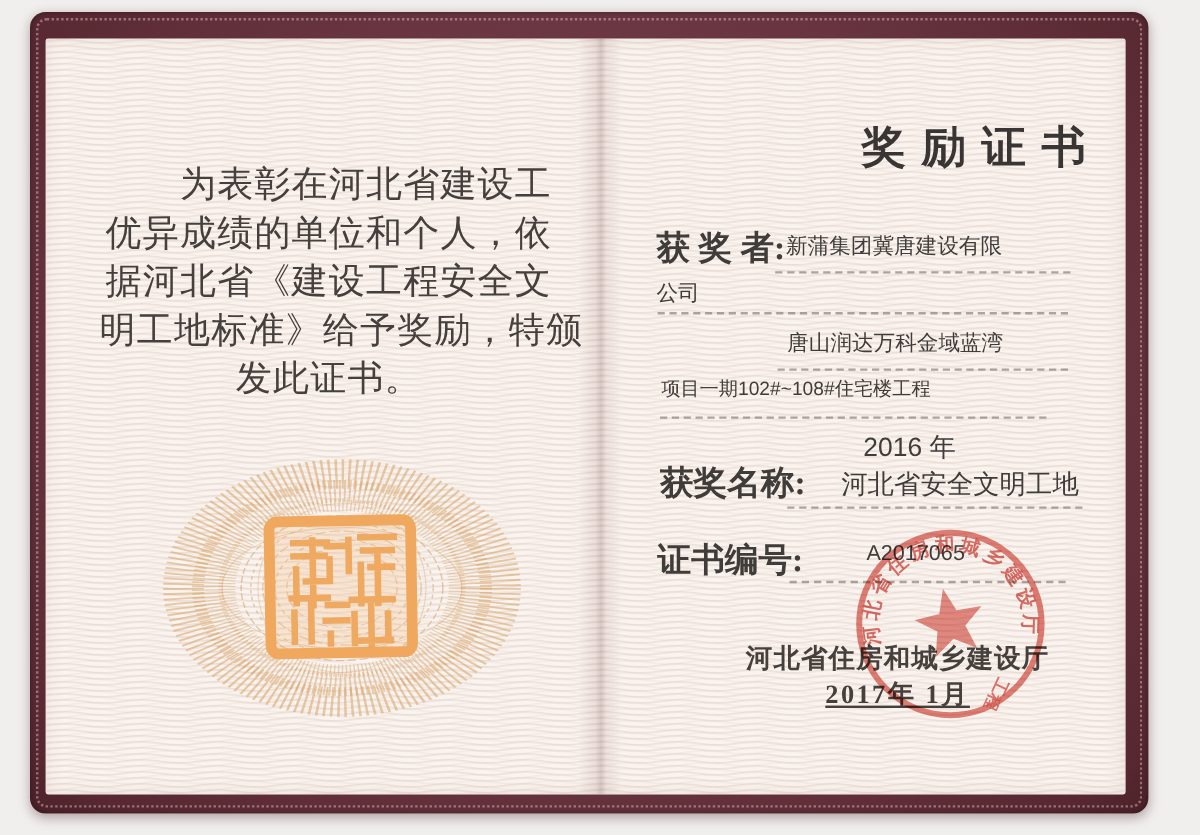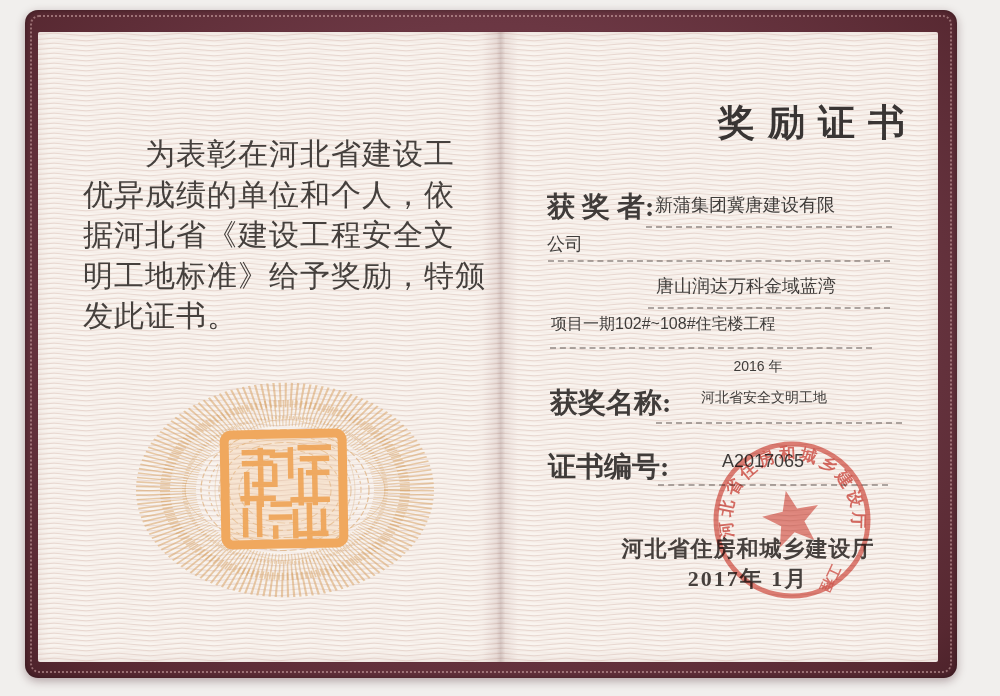--- a/index.html
+++ b/index.html
@@ -32,47 +32,48 @@
     position:absolute;top:0;bottom:0;left:444px;width:36px;
     background:linear-gradient(90deg, rgba(140,90,90,0) 0%, rgba(140,90,90,.14) 40%, rgba(110,70,70,.25) 52%, rgba(140,90,90,.10) 65%, rgba(140,90,90,0) 100%);
   }
   .page-left{position:absolute;left:0;top:0;width:460px;height:630px;}
   .page-right{position:absolute;left:460px;top:0;width:440px;height:630px;}
   
   .body-text{
     position:absolute;left:45px;top:102px;width:382px;
     color:#45403d;font-size:30px;line-height:40.5px;letter-spacing:1px;
     font-family:"Liberation Serif", serif;
+    text-align:center;
   }
   .body-text .line{white-space:nowrap;}
   .body-text .indent{padding-left:62px;}
   .rosette{position:absolute;left:87px;top:338px;}
   
   .title{
     position:absolute;left:0;top:66px;width:420px;margin:0;
     text-align:right;font-size:37px;font-weight:700;letter-spacing:13px;
     color:#393534;font-family:"Liberation Serif", serif;
   }
   .lbl{
     position:absolute;color:#403c3a;font-size:28px;font-weight:700;
     font-family:"Liberation Serif", serif;white-space:nowrap;
   }
   .val{
     position:absolute;color:#3f3c3a;font-size:18px;font-weight:400;
     font-family:"Liberation Sans", sans-serif;white-space:nowrap;
   }
-  .val.small{font-size:14px;}
+  .val.small{font-size:22px;}
   .val.mid{font-size:16px;}
   .dash{position:absolute;border-top:2px dashed rgba(130,122,116,.65);height:0;}
   .issuer-block{
     position:absolute;left:40px;top:502px;width:420px;text-align:center;
     color:#46403d;font-family:"Liberation Serif", serif;font-weight:700;
   }
   .issuer-line{font-size:22px;line-height:30px;letter-spacing:1px;}
-  .date-line{font-size:22px;line-height:30px;letter-spacing:2px;}
+  .date-line{font-size:22px;line-height:30px;letter-spacing:2px;text-decoration:underline;}
   .seal{position:absolute;left:204px;top:398px;mix-blend-mode:multiply;opacity:.93;}
 </style>
 </head>
 <body>
 
 <div class="scene">
   <div class="cover">
     <div class="stitch"></div>
 
     <div class="page">

